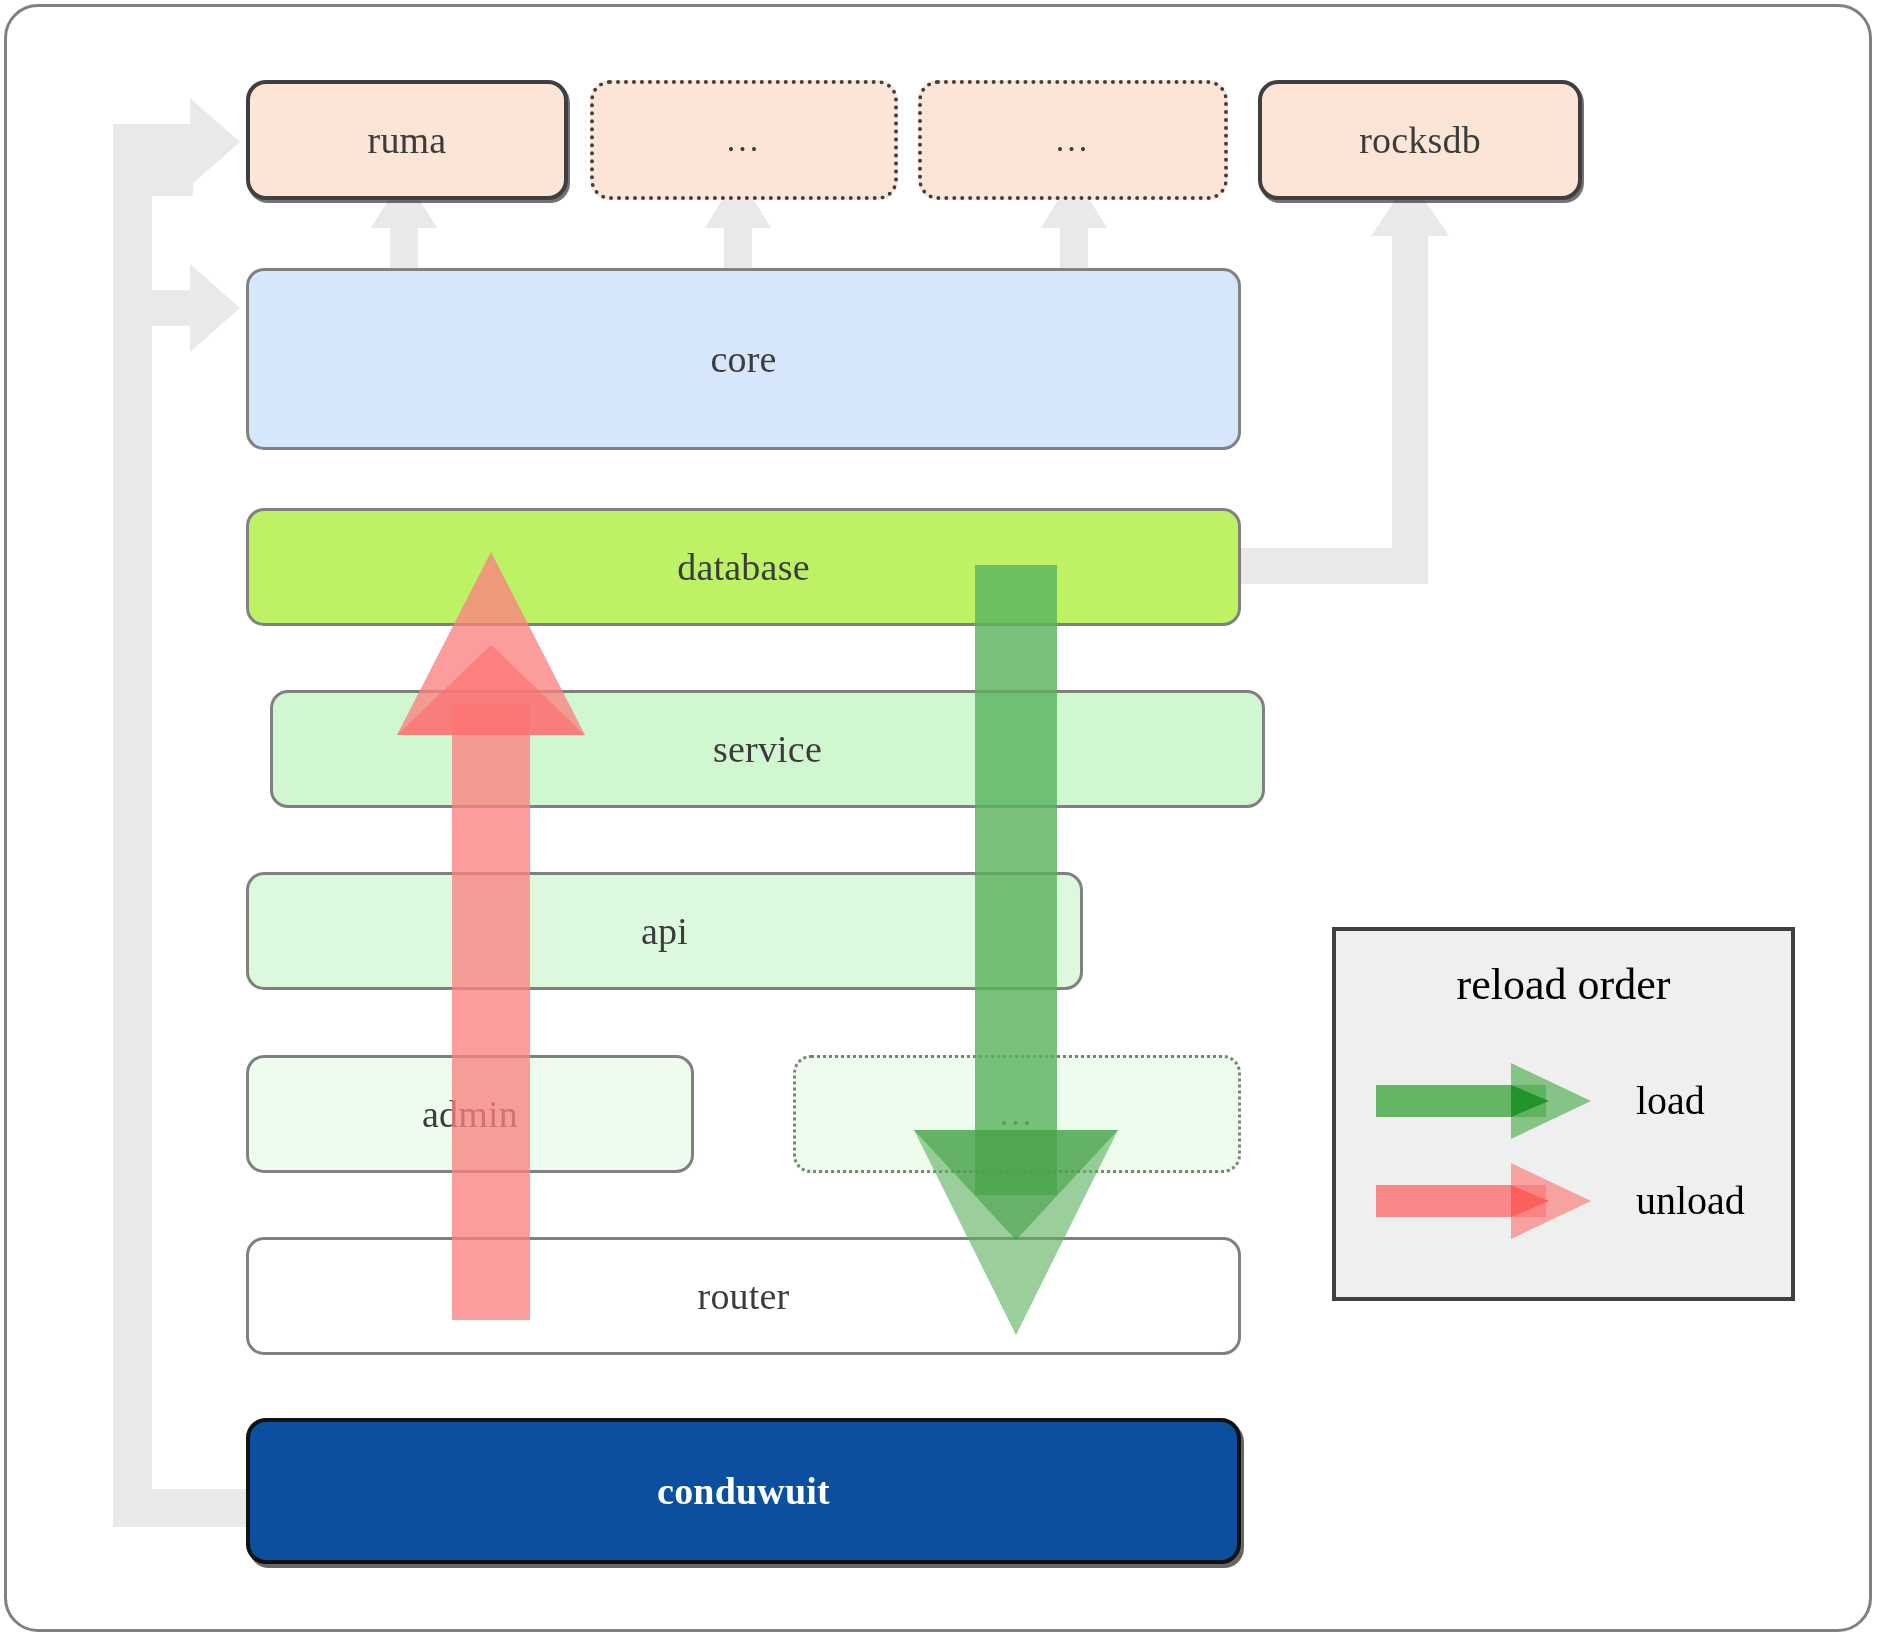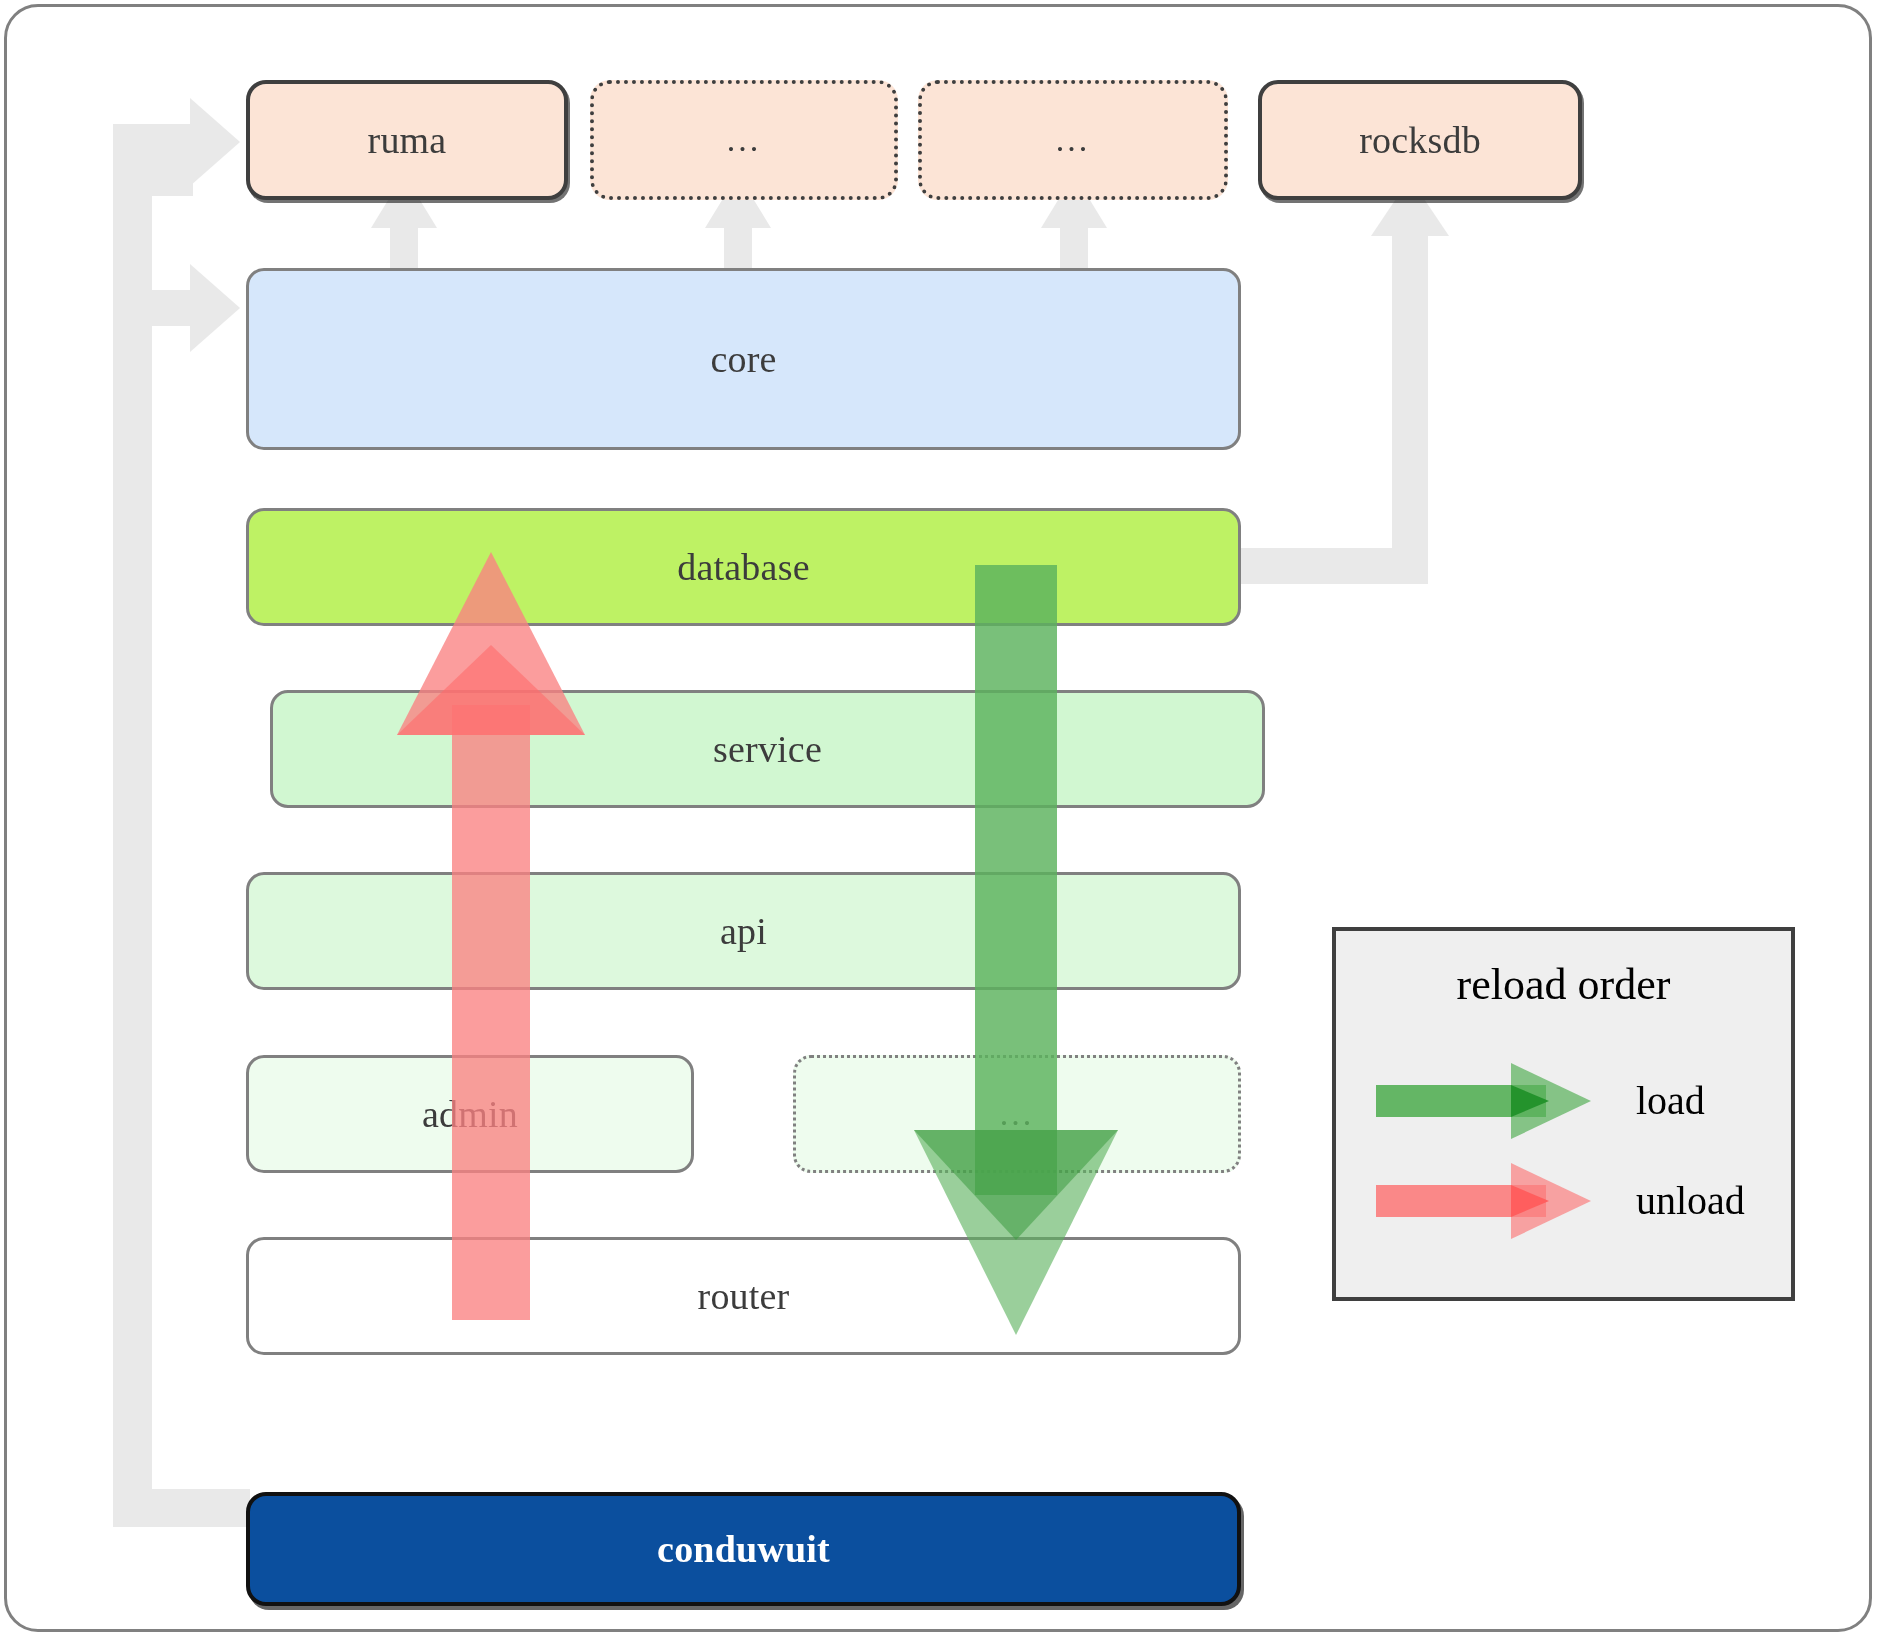--- a/index.html
+++ b/index.html
@@ -197,37 +197,37 @@
   </div>
 
   <div class="node crate c-database" style="left:246px; top:508px; width:995px; height:118px;">
     <span class="lbl">database</span>
   </div>
 
   <div class="node crate c-service" style="left:246px; top:690px; width:995px; height:118px;">
     <span class="lbl">service</span>
   </div>
 
-  <div class="node crate c-api" style="left:246px; top:872px; width:995px; height:118px;justify-content:center;">
+  <div class="node crate c-api" style="left:246px; top:872px; width:837px; height:118px;justify-content:center;">
     <span class="lbl">api</span>
   </div>
 
   <div class="node crate c-admin" style="left:246px; top:1055px; width:448px; height:118px;">
     <span class="lbl">admin</span>
   </div>
 
   <div class="node crate-dotted c-dots" style="left:793px; top:1055px; width:448px; height:118px;">
     <span class="lbl dots">...</span>
   </div>
 
   <div class="node crate c-router" style="left:246px; top:1237px; width:995px; height:118px;">
     <span class="lbl">router</span>
   </div>
 
-  <div class="node c-root" style="left:246px; top:1492px; width:995px; height:114px;">
+  <div class="node c-root" style="left:246px; top:1418px; width:995px; height:146px;">
     <span class="lbl">conduwuit</span>
   </div>
 
   <svg id="flows" viewBox="0 0 1883 1643" xmlns="http://www.w3.org/2000/svg">
 
     <g>
       <path d="M 452,1320 L 530,1320 L 530,705 L 452,705 Z" fill="#fa8282" opacity="0.78"></path>
       <path d="M 491,552 L 585,735 L 397,735 Z" fill="#fa8282" opacity="0.78"></path>
       <path d="M 491,645 L 585,735 L 397,735 Z" fill="#ff6b6b" opacity="0.6"></path>
     </g>

